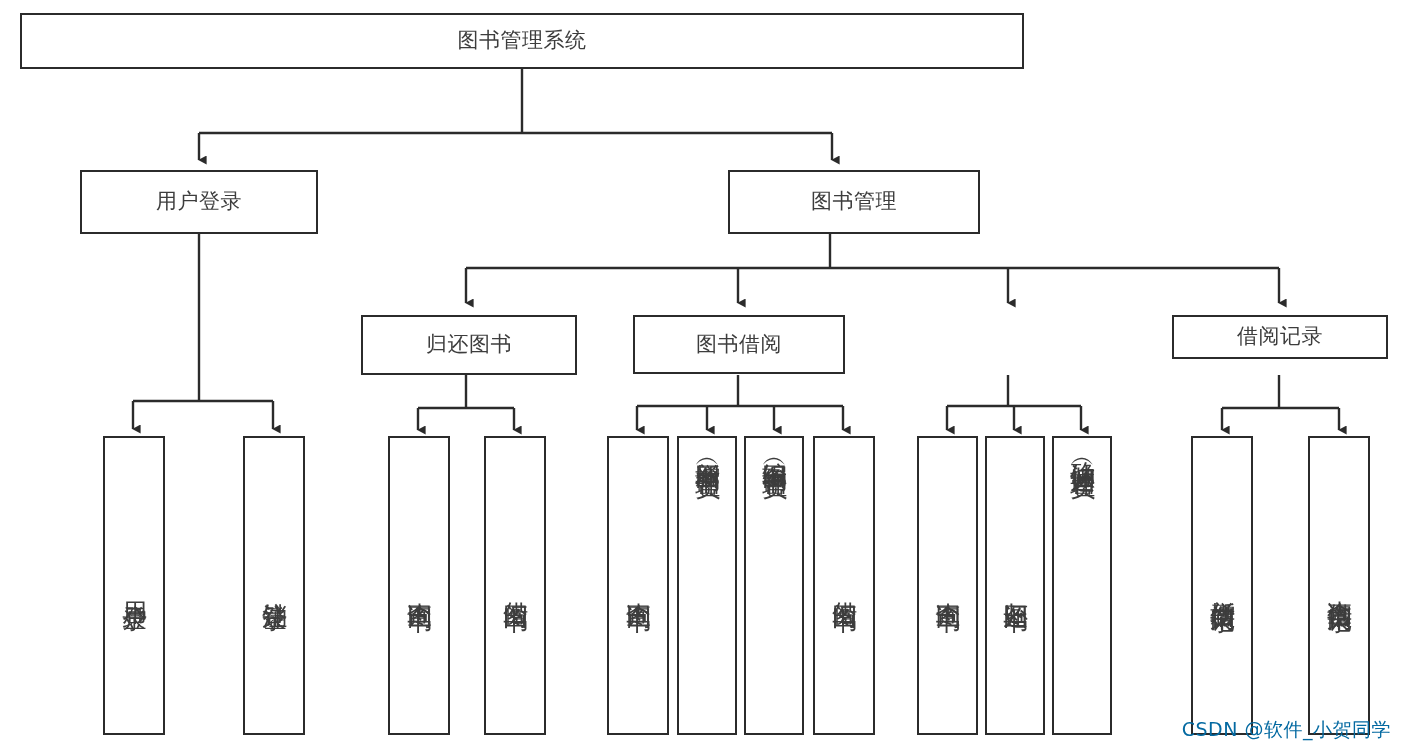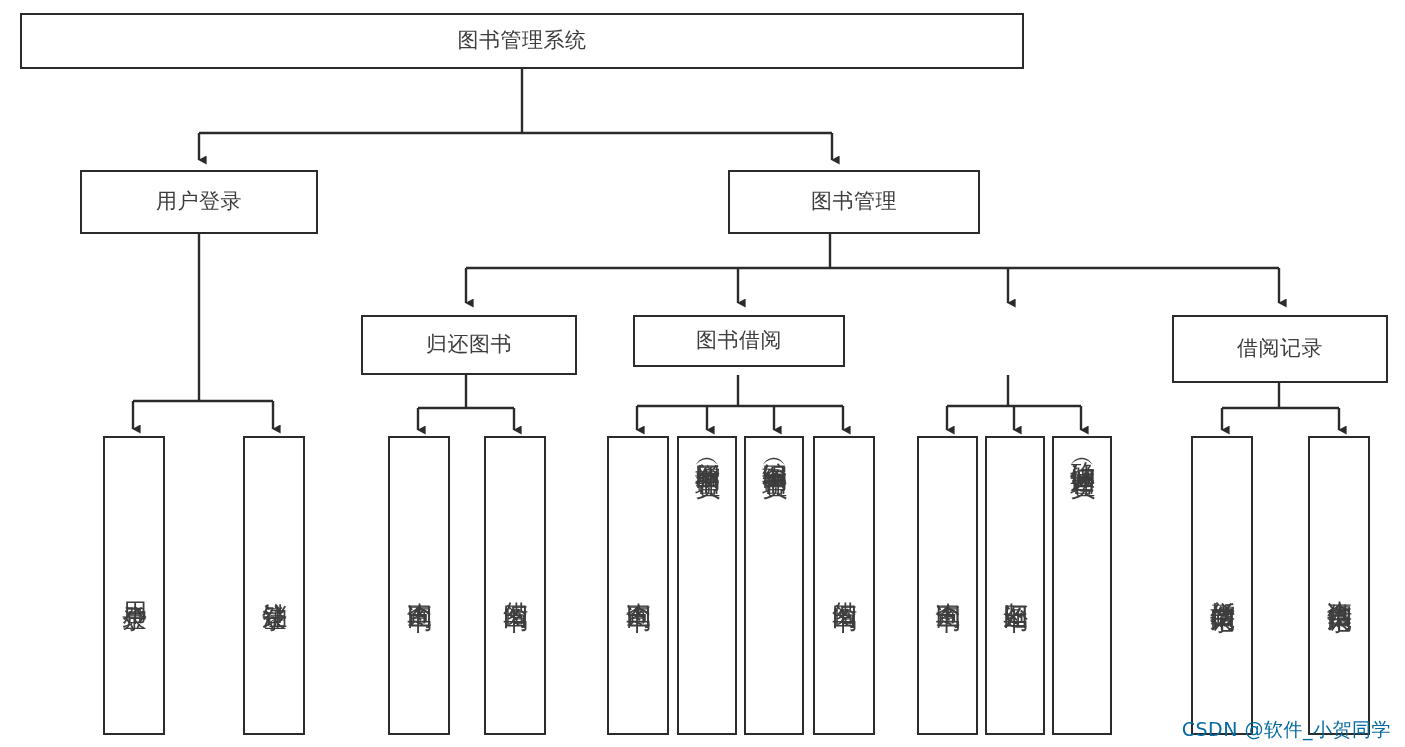--- a/index.html
+++ b/index.html
@@ -147,24 +147,24 @@
   <div class="node-box" style="left:80px; top:170px; width:238px; height:64px;">
     <span class="node-label-h">用户登录</span>
   </div>
   <div class="node-box" style="left:728px; top:170px; width:252px; height:64px;">
     <span class="node-label-h">图书管理</span>
   </div>
 
   <div class="node-box" style="left:361px; top:315px; width:216px; height:60px;">
     <span class="node-label-h">归还图书</span>
   </div>
-  <div class="node-box" style="left:633px; top:315px; width:212px; height:52px;">
+  <div class="node-box" style="left:633px; top:315px; width:212px; height:59px;">
     <span class="node-label-h">图书借阅</span>
   </div>
-  <div class="node-box" style="left:1172px; top:315px; width:216px; height:68px;">
+  <div class="node-box" style="left:1172px; top:315px; width:216px; height:44px;">
     <span class="node-label-h">借阅记录</span>
   </div>
 
   <div class="node-box vertical" style="left:103px; top:436px; width:62px; height:299px;">
     <span class="v-center">
         <span class="node-label-v">用户登录</span>
       </span>
   </div>
   <div class="node-box vertical" style="left:243px; top:436px; width:62px; height:299px;">
     <span class="v-center">

